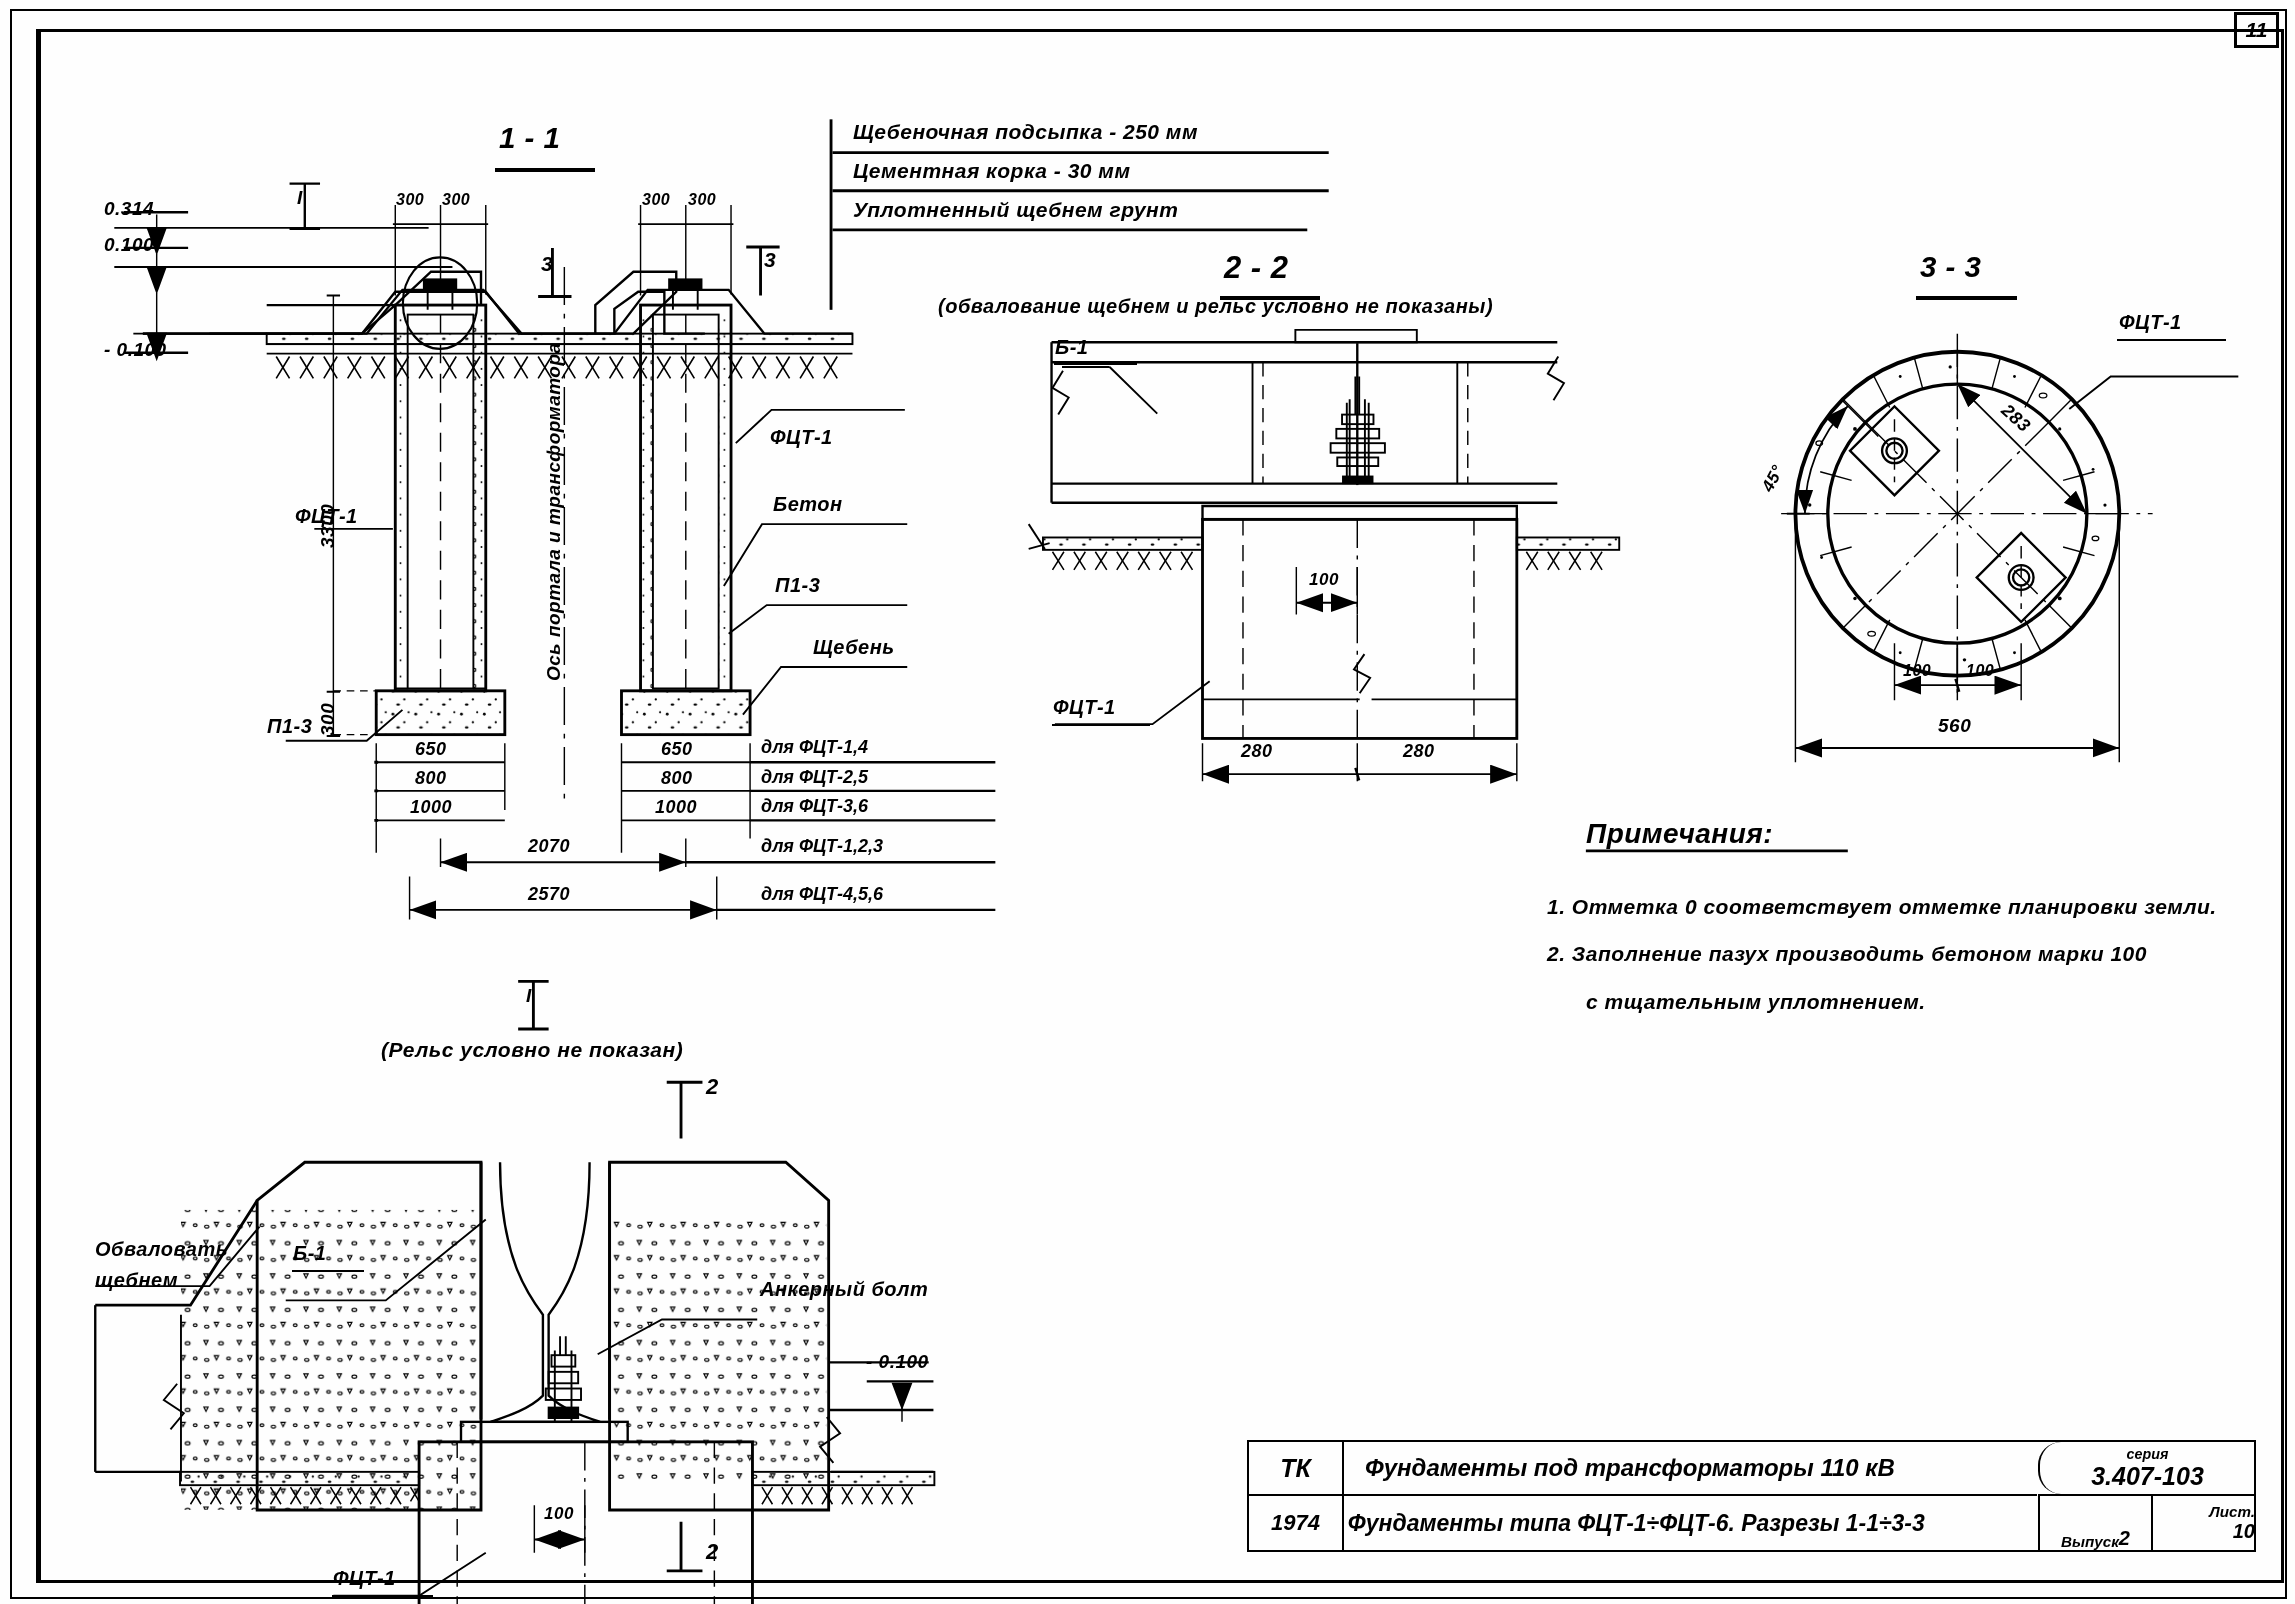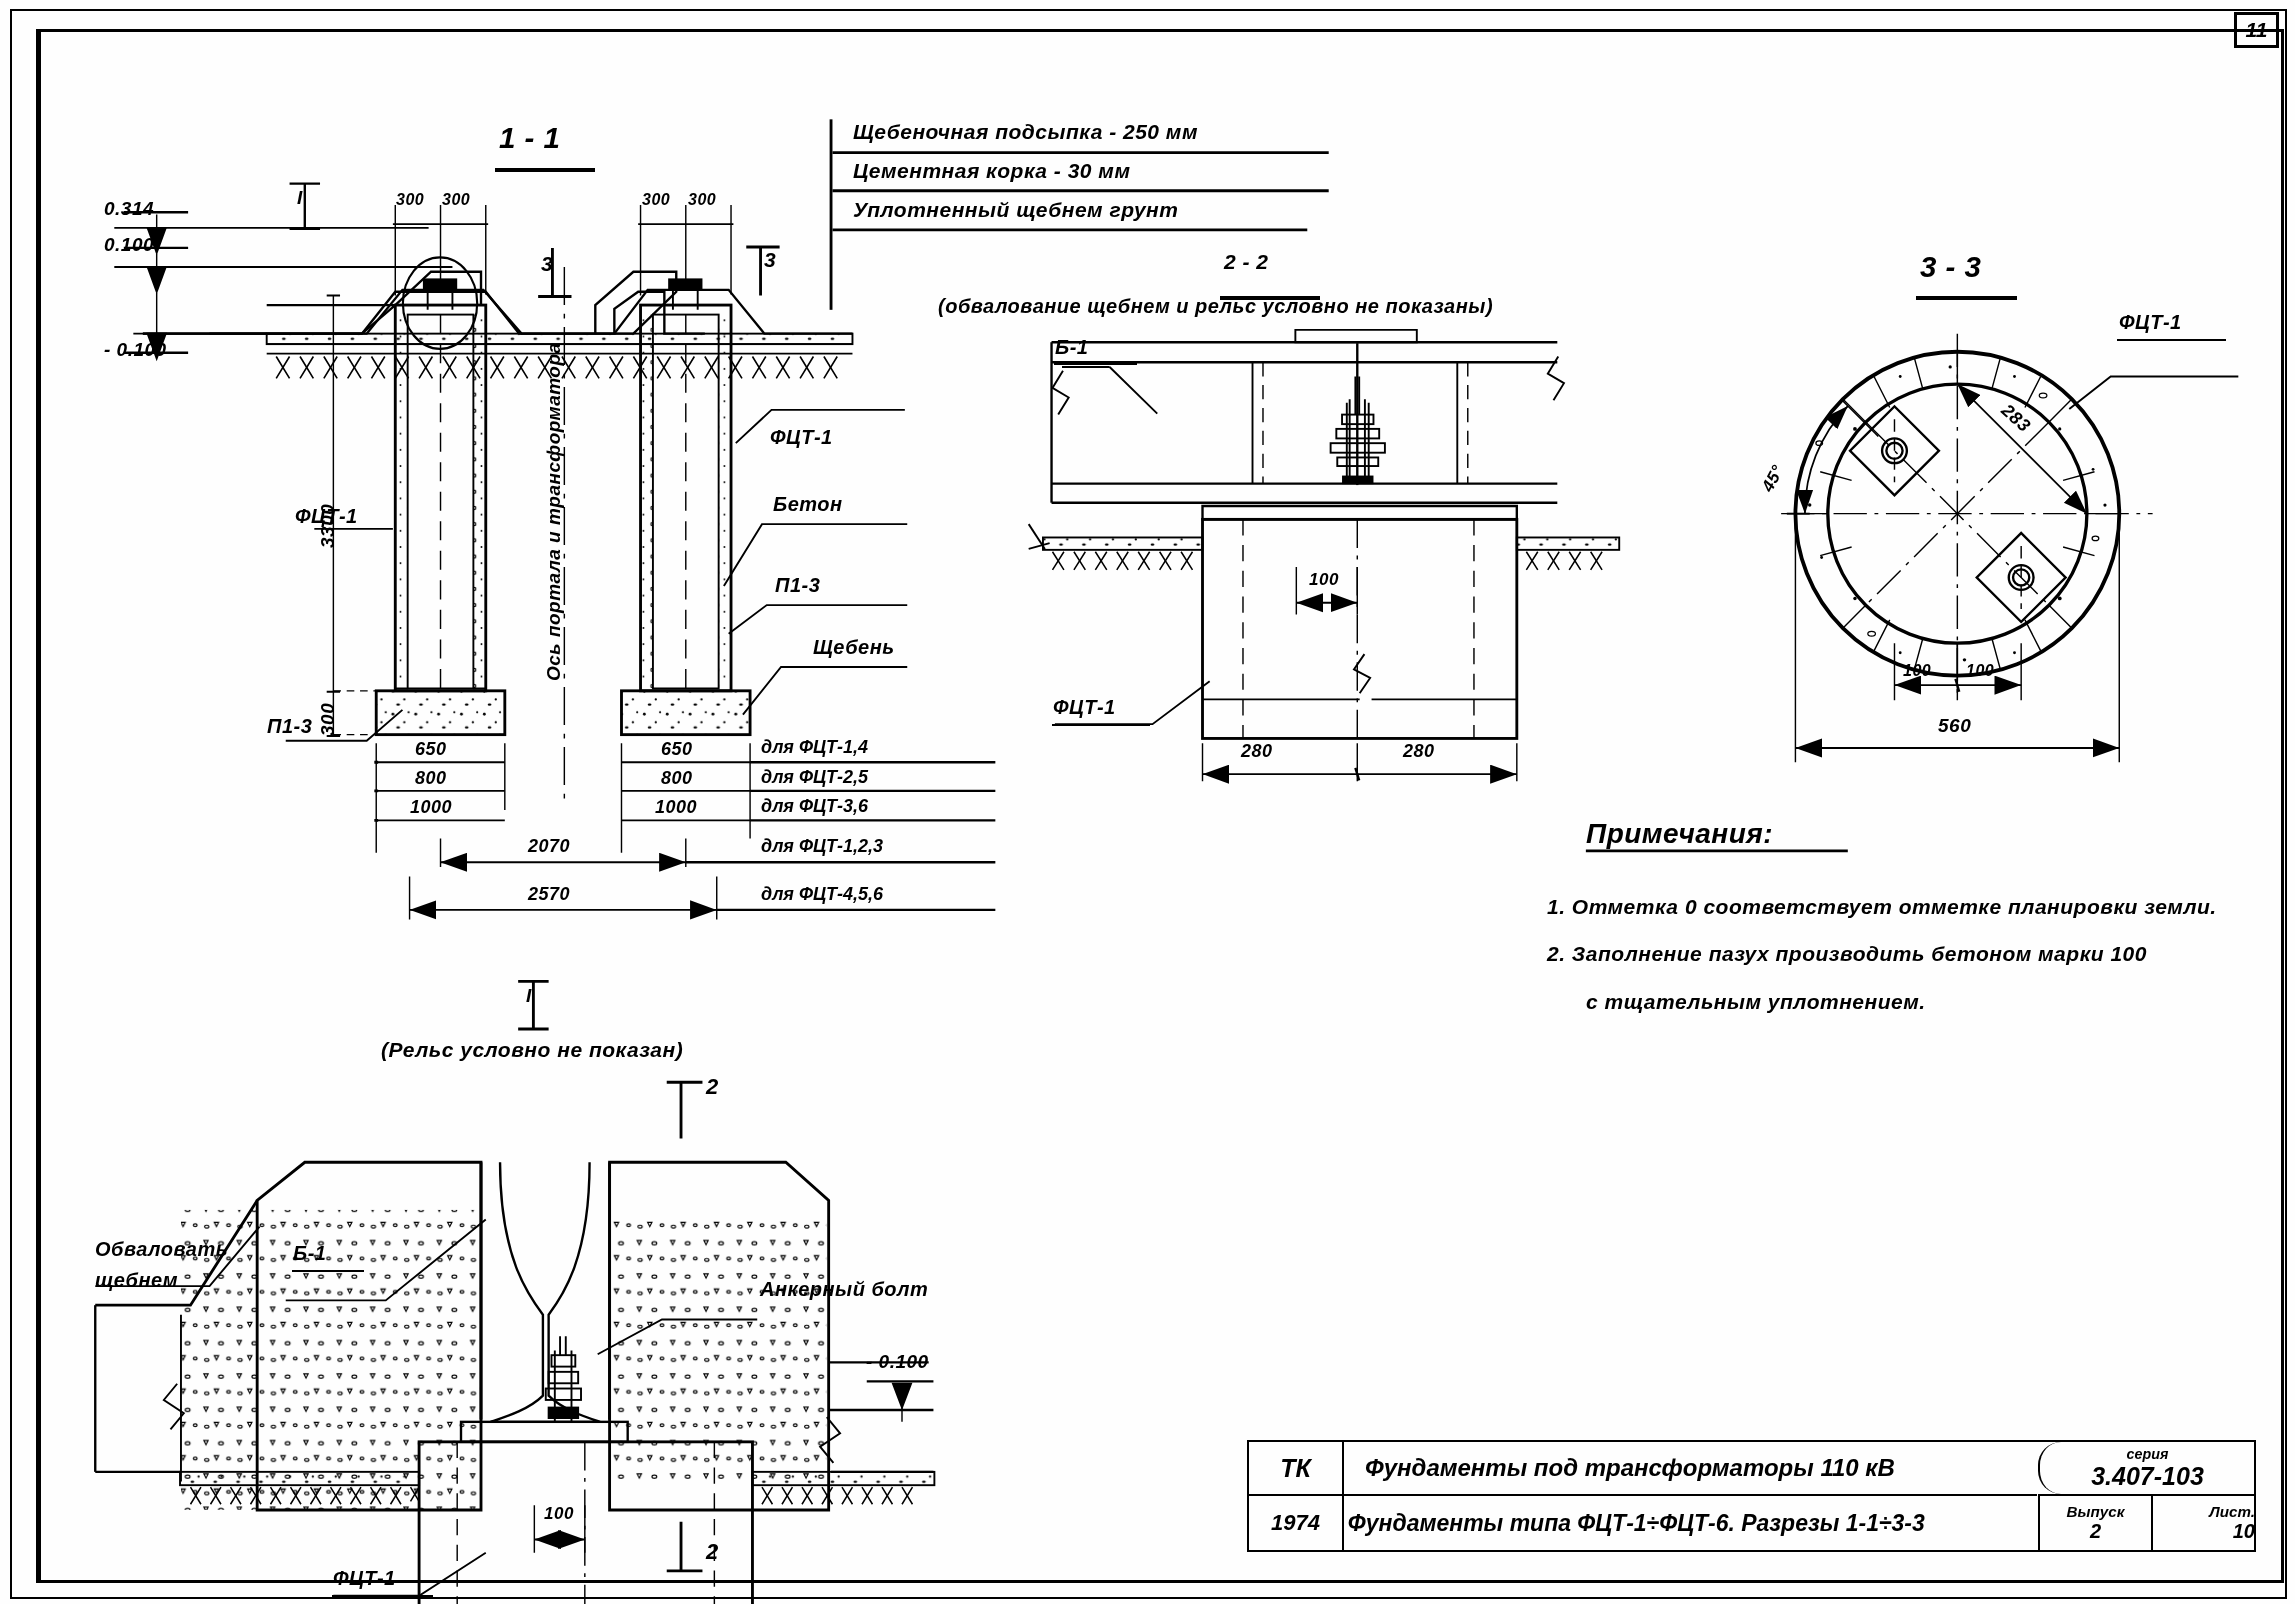--- a/index.html
+++ b/index.html
@@ -469,21 +469,21 @@
 
   <div class="txt num" style="left:528px;top:836px;font-size:18px;">2070</div>
   <div class="dimrow" style="left:761px;top:836px;">для ФЦТ-1,2,3</div>
   <div class="txt num" style="left:528px;top:884px;font-size:18px;">2570</div>
   <div class="dimrow" style="left:761px;top:884px;">для ФЦТ-4,5,6</div>
 
   <div class="txt note" style="left:853px;top:120px;font-size:21px;">Щебеночная подсыпка - 250 мм</div>
   <div class="txt note" style="left:853px;top:159px;font-size:21px;">Цементная   корка     -  30 мм</div>
   <div class="txt note" style="left:853px;top:198px;font-size:21px;">Уплотненный  щебнем  грунт</div>
 
-  <div class="txt hdr" style="left:1224px;top:250px;font-size:21px;">2 - 2</div>
+  <div class="txt hdr" style="left:1224px;top:250px;font-size:31px;">2 - 2</div>
   <div class="ln thick" style="left:1220px;top:296px;width:100px;height:4.3px;"></div>
   <div class="txt note" style="left:938px;top:295px;font-size:20px;">(обвалование щебнем и рельс условно не показаны)</div>
   <div class="txt lbl" style="left:1055px;top:336px;font-size:20px;">Б-1</div>
   <div class="ln thick" style="left:1054px;top:363px;width:83px;height:2.4px;"></div>
   <div class="txt lbl" style="left:1053px;top:696px;font-size:20px;">ФЦТ-1</div>
   <div class="ln thick" style="left:1052px;top:724px;width:98px;height:2.4px;"></div>
   <div class="txt num" style="left:1309px;top:570px;font-size:17px;">100</div>
   <div class="txt num" style="left:1241px;top:741px;font-size:18px;">280</div>
   <div class="txt num" style="left:1403px;top:741px;font-size:18px;">280</div>
 
@@ -529,21 +529,21 @@
       <span class="tbtxt" style="font-size:24px;">Фундаменты под  трансформаторы 110 кВ</span>
     </div>
     <div class="cell bl bt" style="left:93px;top:52px;width:695px;height:56px;padding-left:3.8px;">
       <span class="tbtxt" style="font-size:23px;">Фундаменты типа ФЦТ-1÷ФЦТ-6. Разрезы 1-1÷3-3</span>
     </div>
 
     <div class="cell bl" style="left:789px;top:0;width:217px;height:52px;flex-direction:column;justify-content:center;align-items:center;border-radius:23px;">
       <span class="tbtxt" style="font-size:14.3px;">серия</span>
       <span class="tbtxt" style="font-size:25px;">3.407-103</span>
     </div>
-    <div class="cell bl bt" style="left:789px;top:52px;width:113px;height:56px;flex-direction:column;justify-content:center;align-items:center;">
+    <div class="cell bl bt" style="left:789px;top:52px;width:113px;height:56px;flex-direction:row;justify-content:center;align-items:flex-end;">
       <span class="tbtxt" style="font-size:15.2px;">Выпуск</span>
       <span class="tbtxt" style="font-size:20px;">2</span>
     </div>
     <div class="cell bl bt" style="left:902px;top:52px;width:104px;height:56px;flex-direction:column;justify-content:center;align-items:flex-end;">
       <span class="tbtxt" style="font-size:15.2px;">Лист.</span>
       <span class="tbtxt" style="font-size:20px;">10</span>
     </div>
   </div>
 
 </div>

